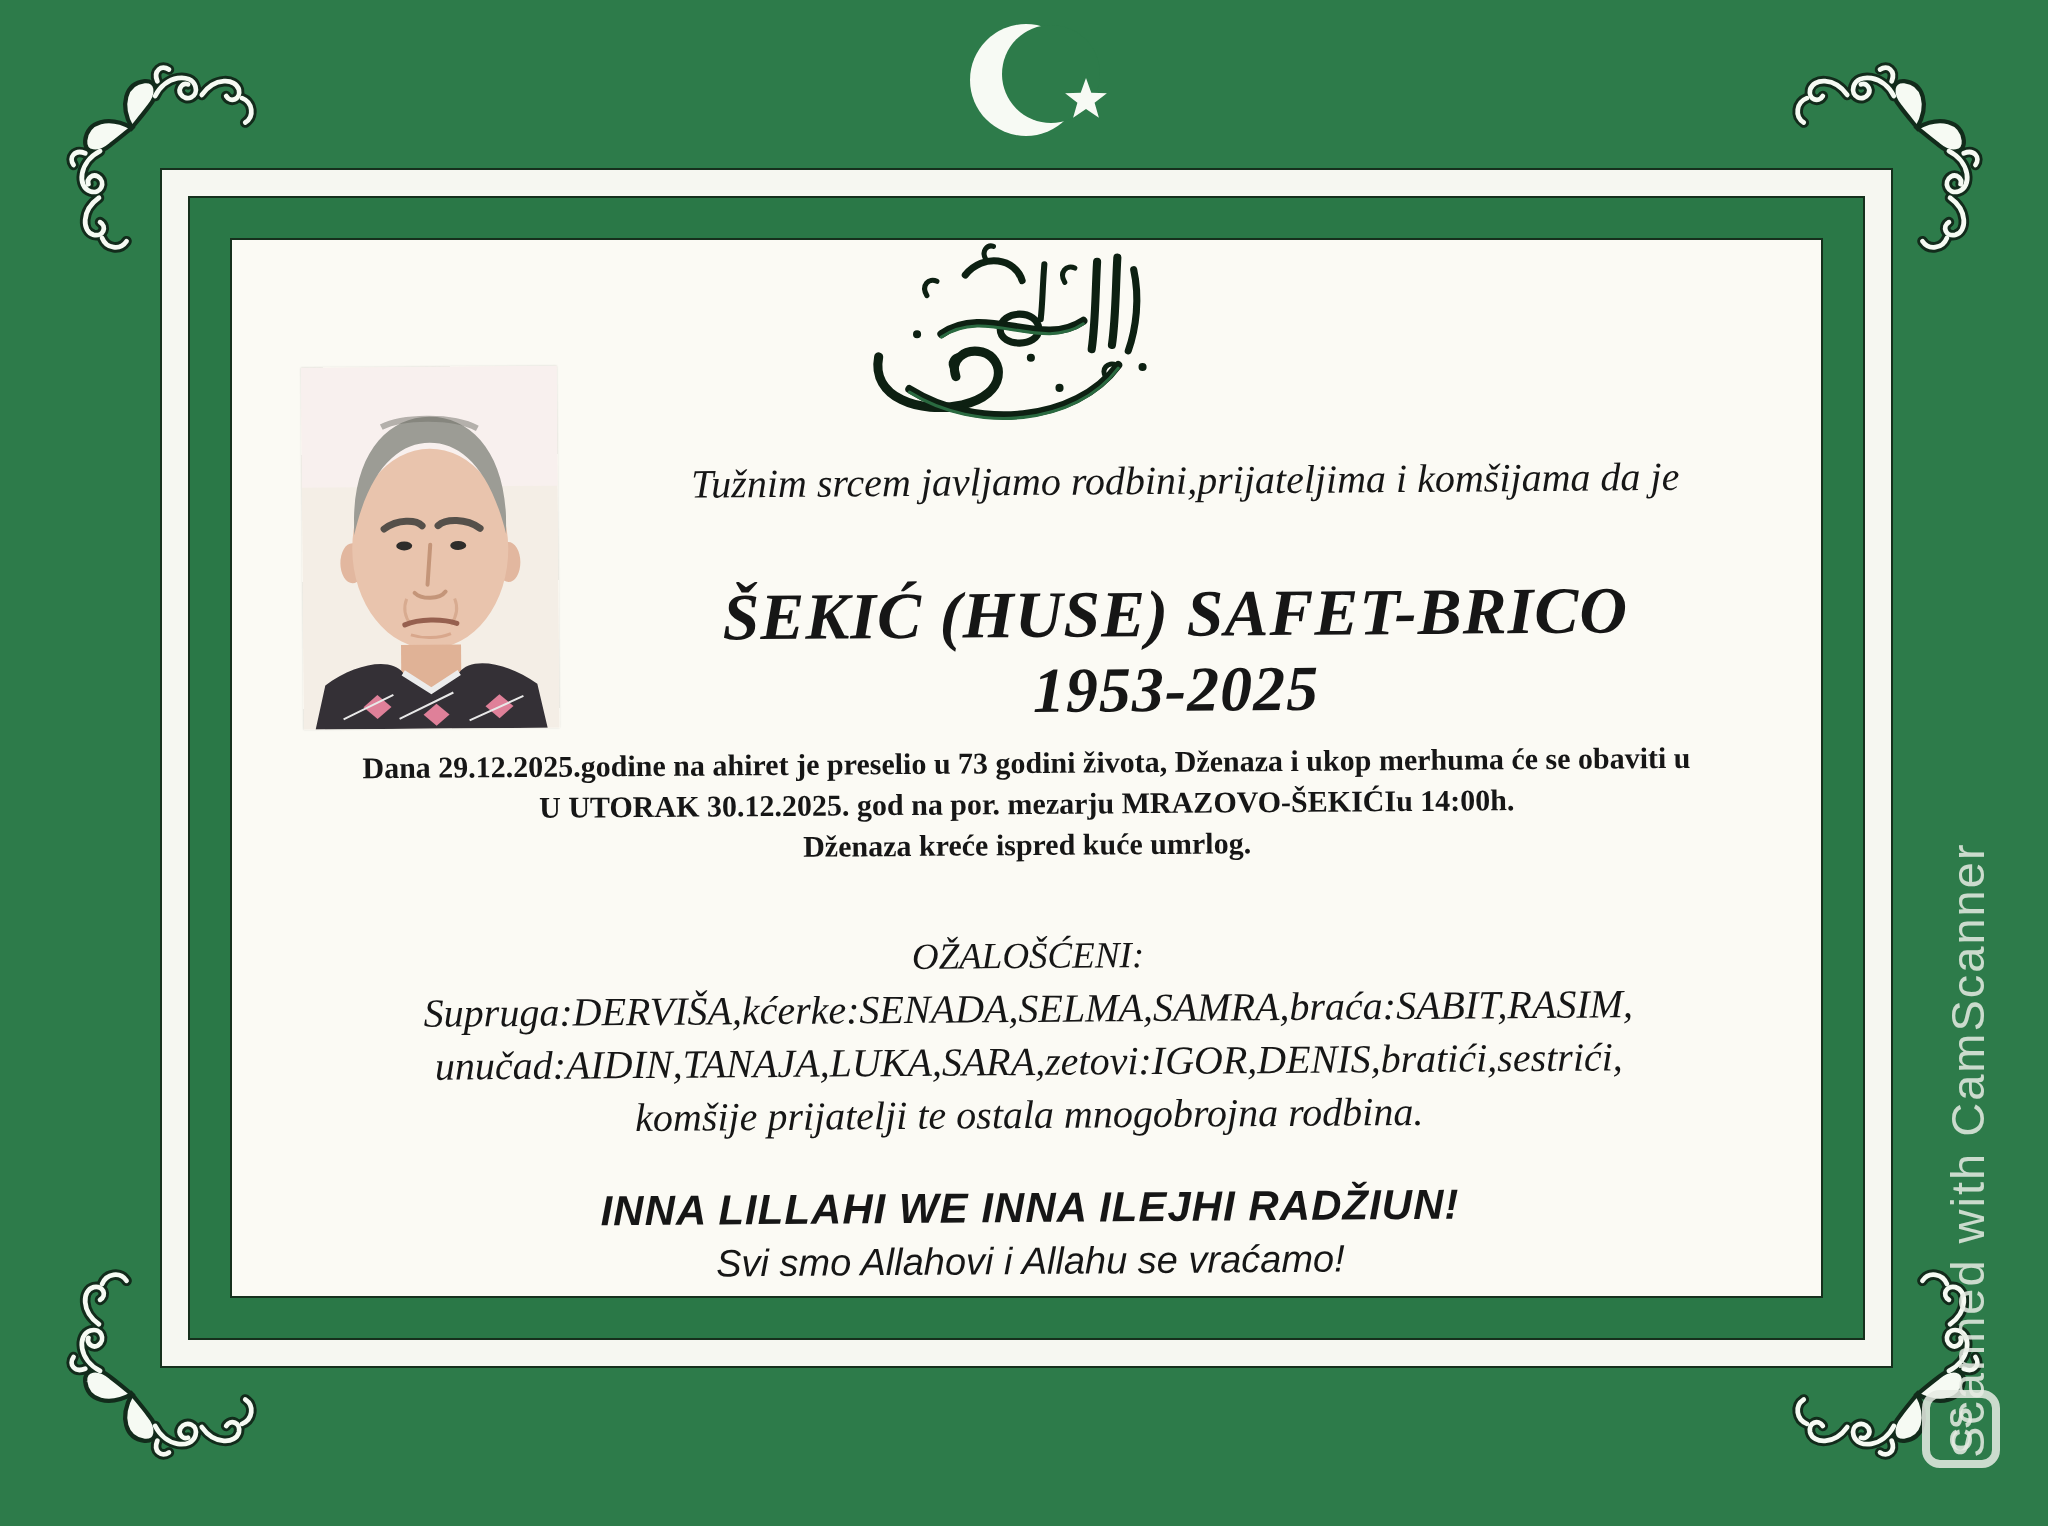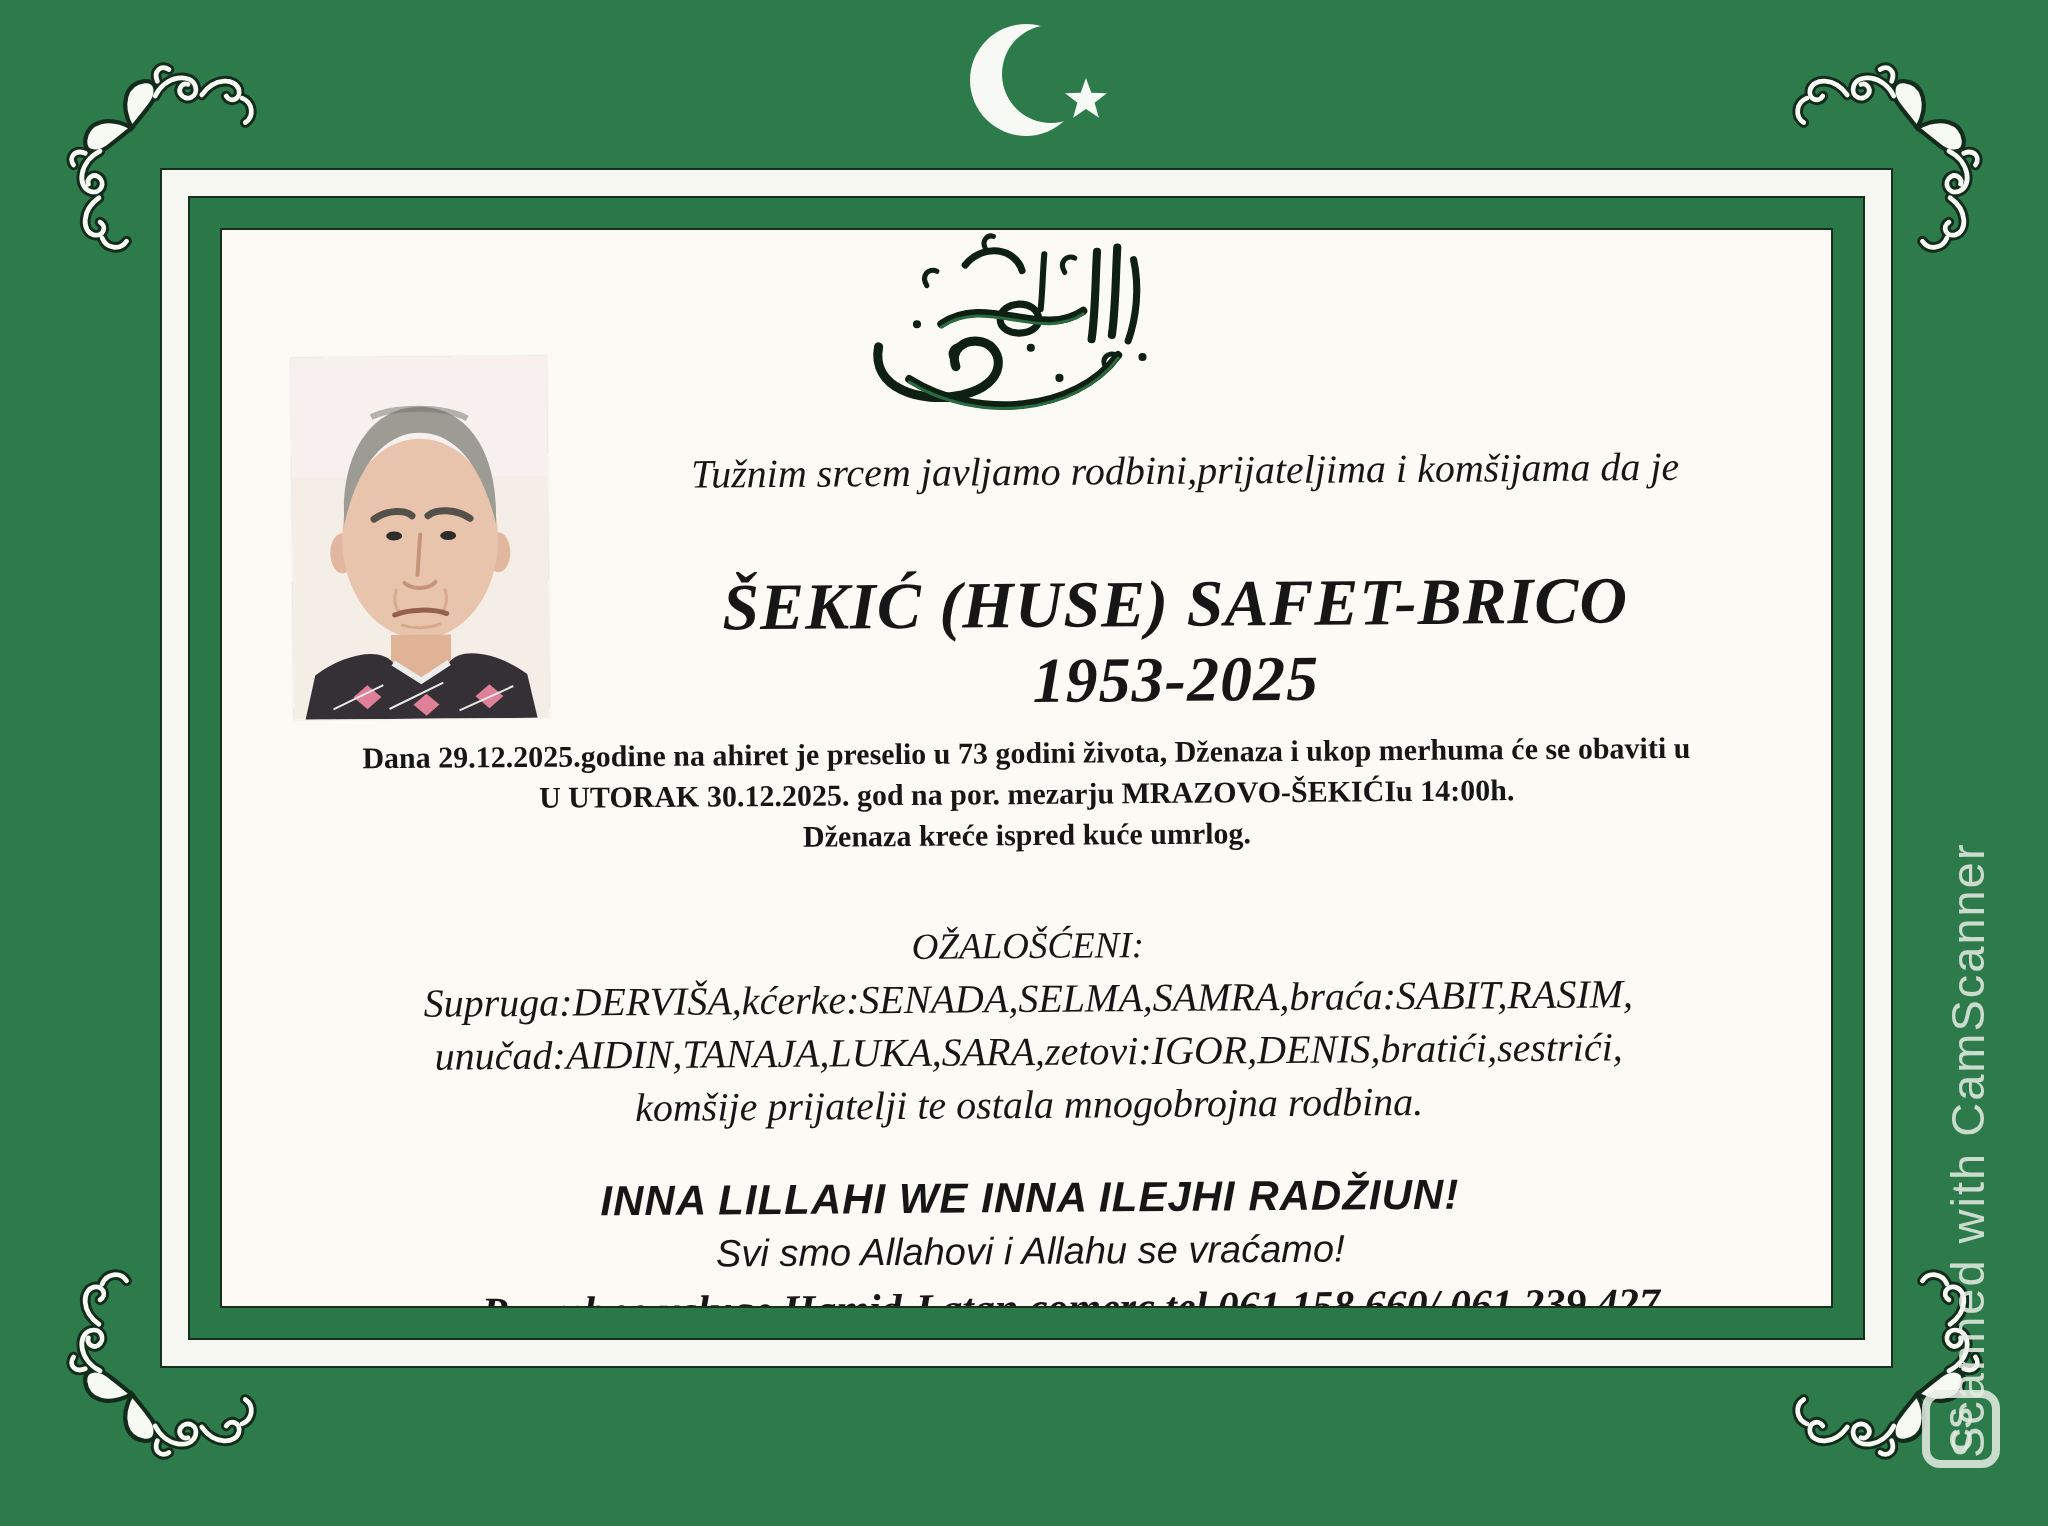--- a/index.html
+++ b/index.html
@@ -10,21 +10,21 @@
   }
   
   .frame-outer{
     position:absolute;left:160px;top:168px;width:1733px;height:1200px;
     box-sizing:border-box;background:#f6f7f1;border:2px solid var(--outline,#16301d);
     padding:26px;
   }
   .frame-green{
     width:100%;height:100%;box-sizing:border-box;
     background:var(--frame-green,#2a7847);border:2px solid var(--outline,#16301d);
-    padding:30px;
+    padding:40px;
   }
   .frame-inner{
     position:relative;width:100%;height:100%;box-sizing:border-box;
     background:var(--card,#fbfaf4);border:2px solid var(--outline,#16301d);
     overflow:hidden;
   }
   .content{position:absolute;inset:0;transform:rotate(-0.45deg);}
   
   .orn{position:absolute;width:212px;height:212px;}
   .orn.tl{left:64px;top:60px;}

